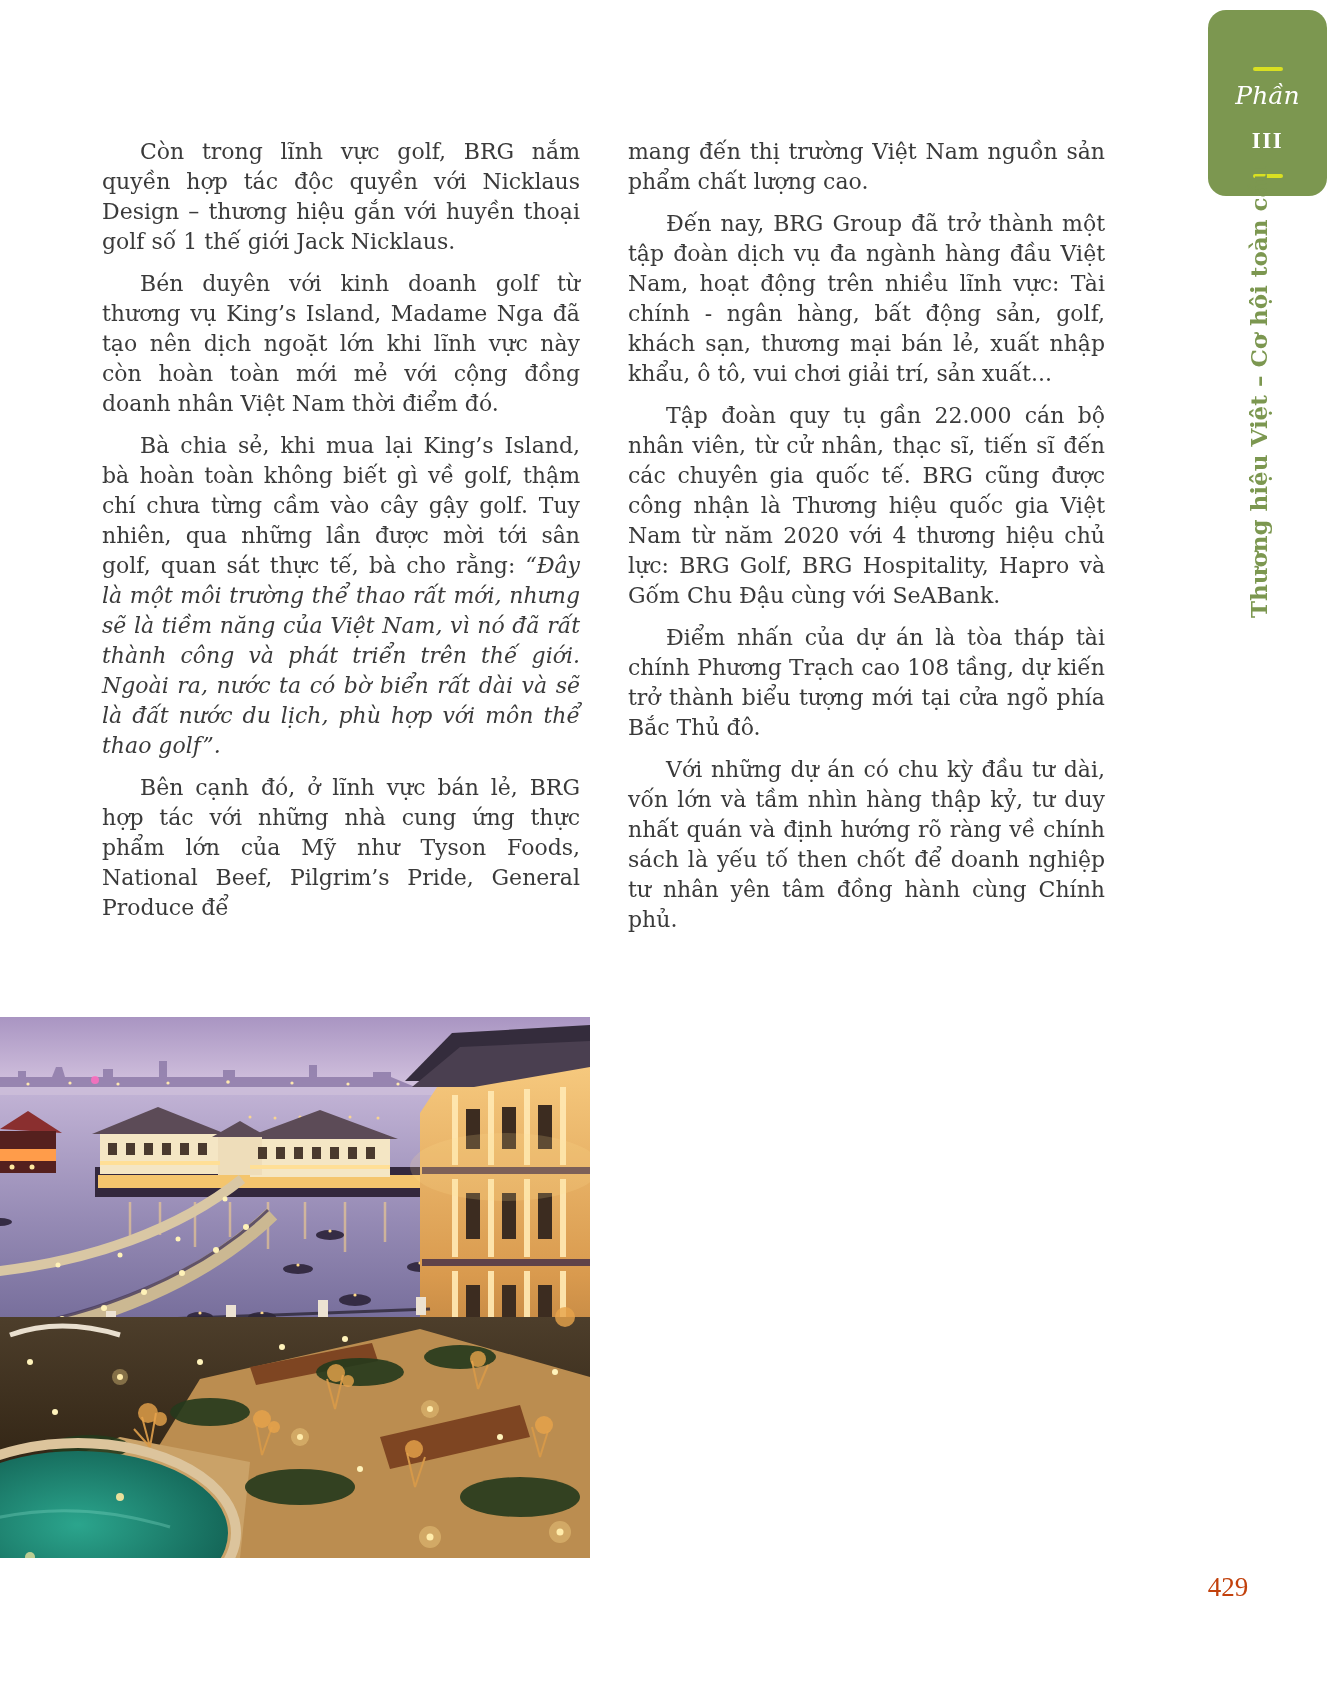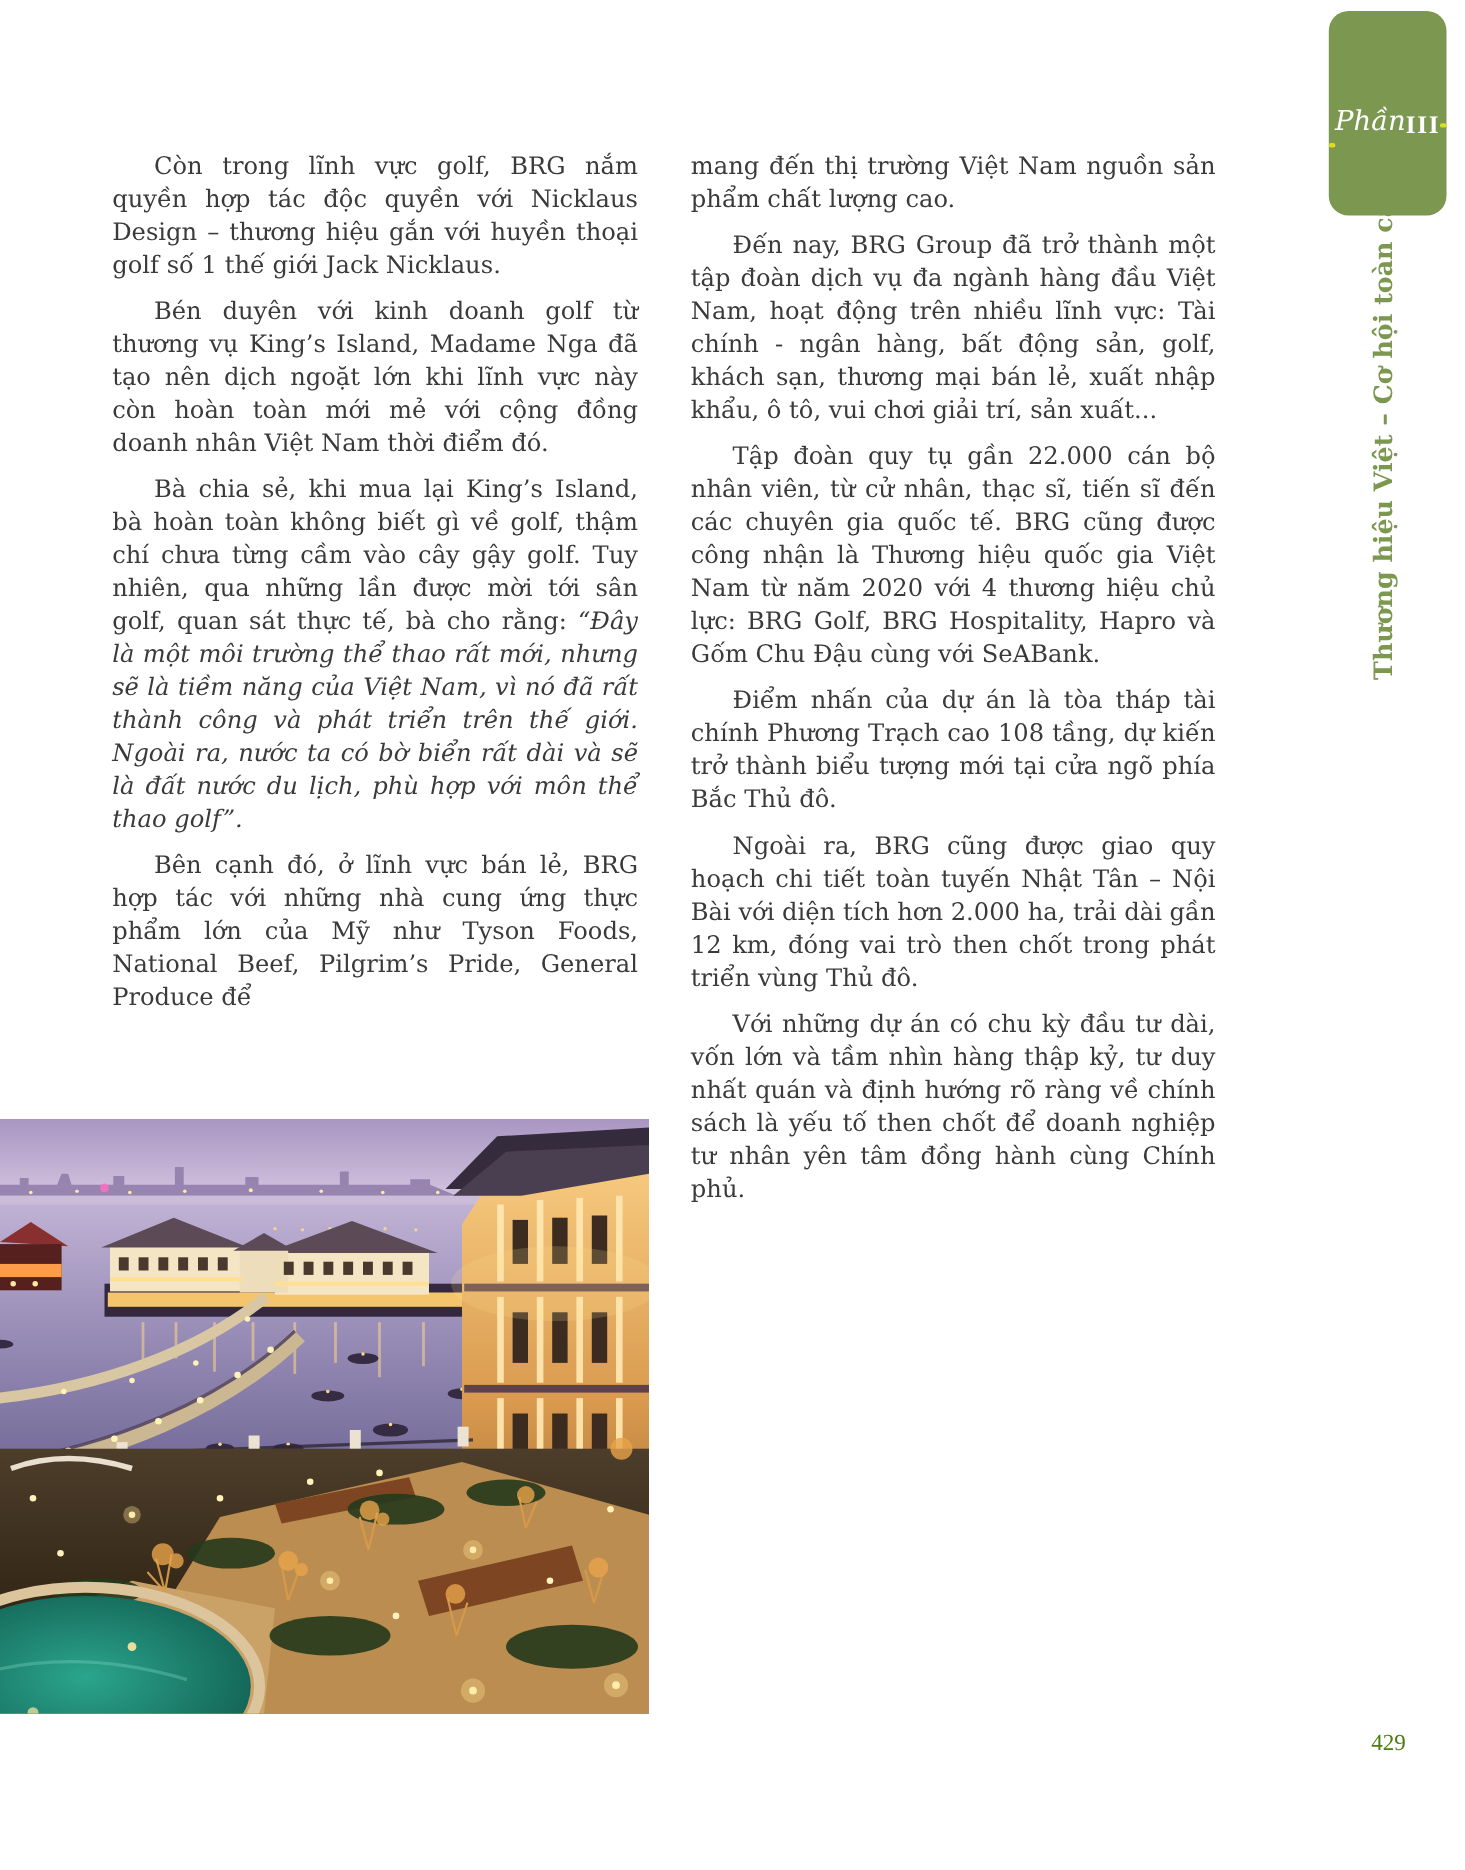--- a/index.html
+++ b/index.html
@@ -9,43 +9,43 @@
   }
   
   .col{position:absolute;top:137px;font-size:22px;line-height:30px;text-align:justify;}
   .col-left{left:102px;width:478px;}
   .col-right{left:628px;width:477px;}
   p.para{margin:0 0 12px 0;text-indent:38px;}
   p.para.no-indent{text-indent:0;}
   p.para em{font-style:italic;}
   
   .tab{
-    position:absolute;left:1208px;top:10px;width:107px;height:186px;
+    position:absolute;left:1208px;top:10px;width:119px;height:186px;
     background:#7c9750;border-radius:18px;
-    display:flex;flex-direction:row;align-items:center;
+    display:flex;flex-direction:column;align-items:center;
   }
   .tab-line{width:30px;height:4px;background:#d9e021;border-radius:2px;}
   .tab-line.top{margin-top:57px;}
   .tab-line.bottom{margin-top:22px;}
   .tab-script{font-family:"DejaVu Serif",serif;font-style:italic;font-size:25px;color:#ffffff;line-height:1;margin-top:12px;}
   .tab-roman{font-family:"Liberation Serif",serif;font-weight:bold;font-size:23px;color:#ffffff;letter-spacing:1.5px;line-height:1;margin-top:21px;}
   
   .vlabel-wrap{position:absolute;left:1258px;top:392px;width:0;height:0;}
   .vlabel{
     position:absolute;white-space:nowrap;
     transform:translate(-50%,-50%) rotate(-90deg);
     font-family:"DejaVu Serif",serif;font-weight:bold;font-size:23px;color:#7c9750;
   }
   
   .photo{position:absolute;left:0;top:1017px;width:590px;height:541px;overflow:hidden;}
   .photo svg{display:block;width:100%;height:100%;}
   
   .page-number{
-    position:absolute;left:1178px;top:1572px;width:100px;text-align:right;
-    font-family:"Liberation Serif",serif;font-size:21px;color:#4d7c0f;
+    position:absolute;left:1178px;top:1572px;width:100px;text-align:center;
+    font-family:"Liberation Serif",serif;font-size:27px;color:#c2410c;
   }
 </style>
 </head>
 <body>
 
 <div class="page">
 
   <div class="tab">
     <div class="tab-line top"></div>
     <div class="tab-script">Phần</div>
@@ -62,21 +62,20 @@
       <p class="para"><span>Bén duyên với kinh doanh golf từ thương vụ King’s Island, Madame Nga đã tạo nên dịch ngoặt lớn khi lĩnh vực này còn hoàn toàn mới mẻ với cộng đồng doanh nhân Việt Nam thời điểm đó.</span></p>
       <p class="para"><span>Bà chia sẻ, khi mua lại King’s Island, bà hoàn toàn không biết gì về golf, thậm chí chưa từng cầm vào cây gậy golf. Tuy nhiên, qua những lần được mời tới sân golf, quan sát thực tế, bà cho rằng: </span><em>“Đây là một môi trường thể thao rất mới, nhưng sẽ là tiềm năng của Việt Nam, vì nó đã rất thành công và phát triển trên thế giới. Ngoài ra, nước ta có bờ biển rất dài và sẽ là đất nước du lịch, phù hợp với môn thể thao golf”.</em></p>
       <p class="para"><span>Bên cạnh đó, ở lĩnh vực bán lẻ, BRG hợp tác với những nhà cung ứng thực phẩm lớn của Mỹ như Tyson Foods, National Beef, Pilgrim’s Pride, General Produce để</span></p>
     </div>
 
   <div class="col col-right">
       <p class="para no-indent"><span>mang đến thị trường Việt Nam nguồn sản phẩm chất lượng cao.</span></p>
       <p class="para"><span>Đến nay, BRG Group đã trở thành một tập đoàn dịch vụ đa ngành hàng đầu Việt Nam, hoạt động trên nhiều lĩnh vực: Tài chính - ngân hàng, bất động sản, golf, khách sạn, thương mại bán lẻ, xuất nhập khẩu, ô tô, vui chơi giải trí, sản xuất...</span></p>
       <p class="para"><span>Tập đoàn quy tụ gần 22.000 cán bộ nhân viên, từ cử nhân, thạc sĩ, tiến sĩ đến các chuyên gia quốc tế. BRG cũng được công nhận là Thương hiệu quốc gia Việt Nam từ năm 2020 với 4 thương hiệu chủ lực: BRG Golf, BRG Hospitality, Hapro và Gốm Chu Đậu cùng với SeABank.</span></p>
       <p class="para"><span>Điểm nhấn của dự án là tòa tháp tài chính Phương Trạch cao 108 tầng, dự kiến trở thành biểu tượng mới tại cửa ngõ phía Bắc Thủ đô.</span></p>
-      <p class="para"><span>Ngoài ra, BRG cũng được giao quy hoạch chi tiết toàn tuyến Nhật Tân – Nội Bài với diện tích hơn 2.000 ha, trải dài gần 12 km, đóng vai trò then chốt trong phát triển vùng Thủ đô.</span></p>
       <p class="para"><span>Với những dự án có chu kỳ đầu tư dài, vốn lớn và tầm nhìn hàng thập kỷ, tư duy nhất quán và định hướng rõ ràng về chính sách là yếu tố then chốt để doanh nghiệp tư nhân yên tâm đồng hành cùng Chính phủ.</span></p>
     </div>
 
   <div class="photo">
     <svg viewBox="0 0 590 541" preserveAspectRatio="none" role="img" aria-label="Toàn cảnh khu nghỉ dưỡng bên hồ lúc hoàng hôn: bầu trời tím, mặt hồ, các tòa nhà mái ngói thắp đèn vàng, thuyền nhỏ trên mặt nước, lối dạo cong có đèn và bể bơi phía dưới">
       <defs>
         <linearGradient id="gsky" x1="0" y1="0" x2="0" y2="1">
           <stop offset="0" stop-color="#a995c2"></stop>
             <stop offset="1" stop-color="#dbcbe4"></stop>
         </linearGradient>

